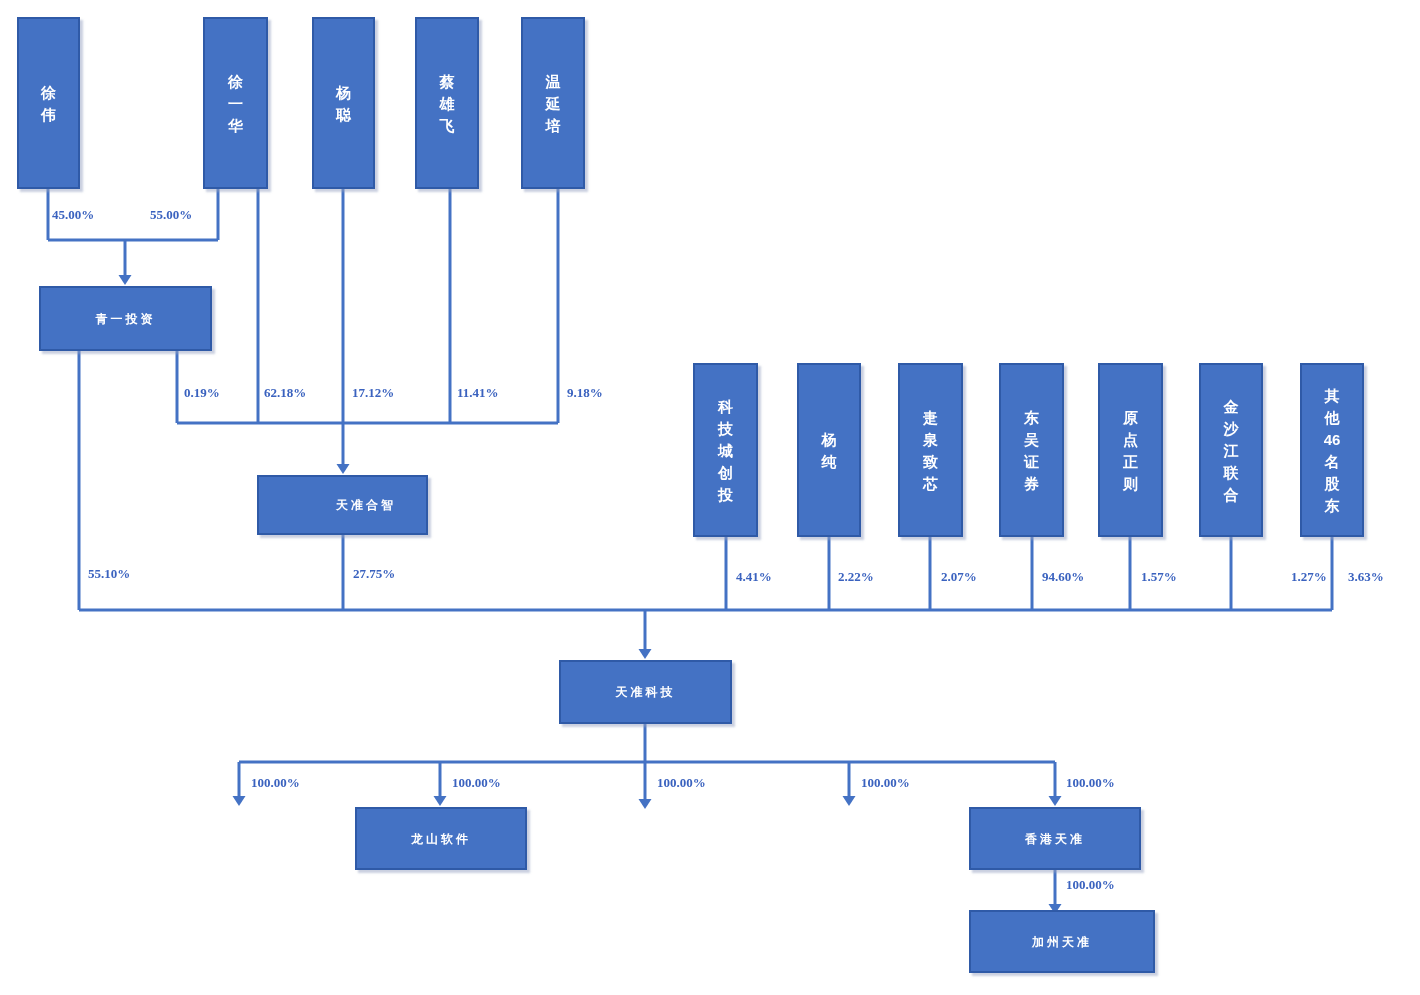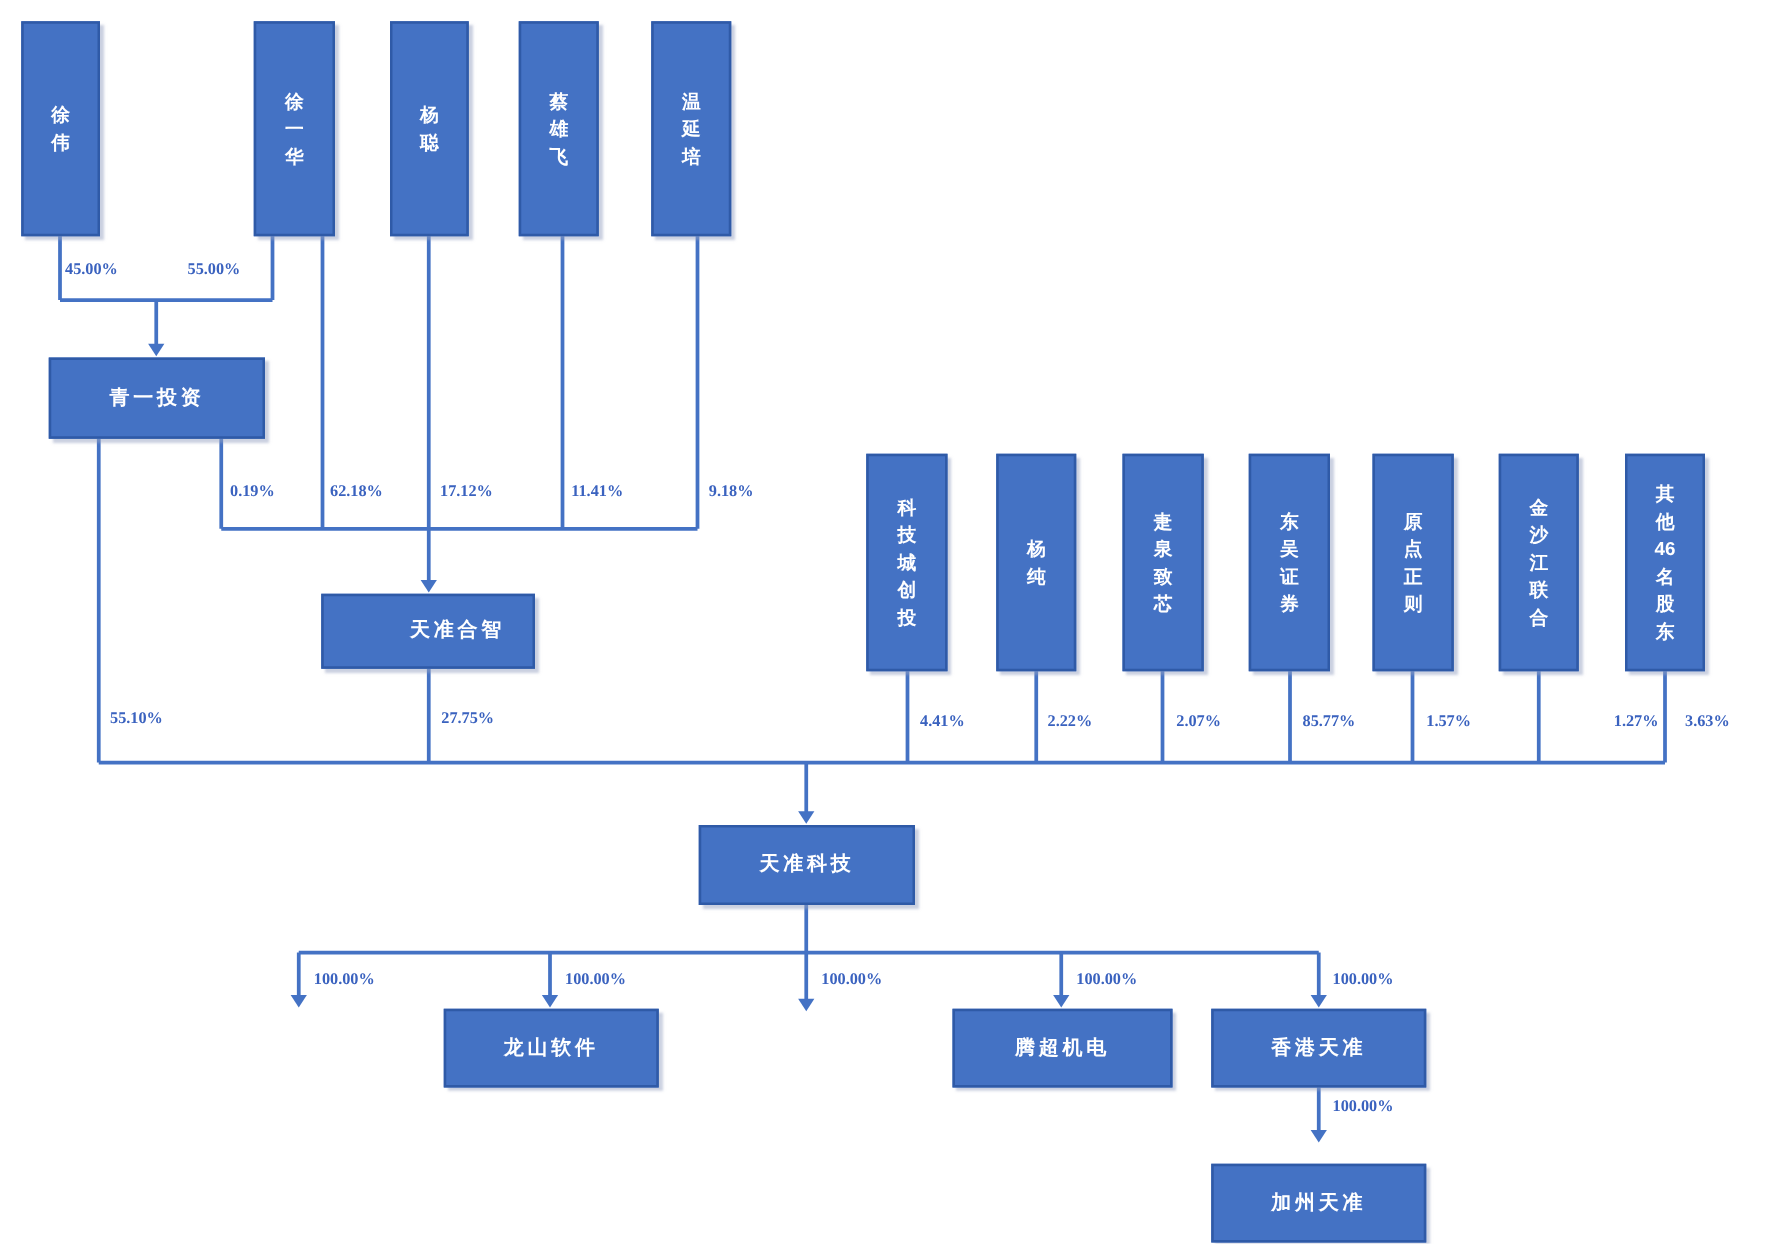--- a/index.html
+++ b/index.html
@@ -28,21 +28,21 @@
   .node .stack{
     display:flex;
     flex-direction:column;
     align-items:center;
     gap:7px;
     font-size:15px;
     font-weight:600;
     line-height:1;
   }
   .node.h{
-    font-size:16px;
+    font-size:12px;
     font-weight:600;
     letter-spacing:3px;
     line-height:1;
   }
   .pct{
     position:absolute;
     color:#3A62BF;
     font-family:"Liberation Serif",serif;
     font-weight:bold;
     font-size:13px;
@@ -191,42 +191,39 @@
         <span>股</span>
         <span>东</span>
       </div>
     </div>
     <div class="node h" style="left: 559px; top: 660px; width: 173px; height: 64px;">
       <span>天准科技</span>
     </div>
     <div class="node h" style="left: 355px; top: 807px; width: 172px; height: 63px;">
       <span>龙山软件</span>
     </div>
-    <div class="node h" style="left: 762px; top: 807px; width: 176px; height: 63px;">
-      <span>腾超机电</span>
-    </div>
     <div class="node h" style="left: 969px; top: 807px; width: 172px; height: 63px;">
       <span>香港天准</span>
     </div>
-    <div class="node h" style="left: 969px; top: 931px; width: 172px; height: 63px;">
+    <div class="node h" style="left: 969px; top: 910px; width: 186px; height: 63px;">
       <span>加州天准</span>
     </div>
     <div class="pct" style="left: 52px; top: 208px;">45.00%</div>
     <div class="pct" style="left: 150px; top: 208px;">55.00%</div>
     <div class="pct" style="left: 184px; top: 386px;">0.19%</div>
     <div class="pct" style="left: 264px; top: 386px;">62.18%</div>
     <div class="pct" style="left: 352px; top: 386px; text-align: center;">17.12%</div>
     <div class="pct" style="left: 457px; top: 386px;">11.41%</div>
     <div class="pct" style="left: 567px; top: 386px;">9.18%</div>
     <div class="pct" style="left: 88px; top: 567px;">55.10%</div>
     <div class="pct" style="left: 353px; top: 567px;">27.75%</div>
     <div class="pct" style="left: 736px; top: 570px;">4.41%</div>
     <div class="pct" style="left: 838px; top: 570px;">2.22%</div>
     <div class="pct" style="left: 941px; top: 570px;">2.07%</div>
-    <div class="pct" style="left: 1042px; top: 570px;">85.77%</div>
+    <div class="pct" style="left: 1042px; top: 570px;">94.60%</div>
     <div class="pct" style="left: 1141px; top: 570px;">1.57%</div>
     <div class="pct" style="left: 1243px; top: 570px; margin-left: 48px;">1.27%</div>
     <div class="pct" style="left: 1348px; top: 570px;">3.63%</div>
     <div class="pct" style="left: 251px; top: 776px;">100.00%</div>
     <div class="pct" style="left: 452px; top: 776px;">100.00%</div>
     <div class="pct" style="left: 657px; top: 776px;">100.00%</div>
     <div class="pct" style="left: 861px; top: 776px;">100.00%</div>
     <div class="pct" style="left: 1066px; top: 776px;">100.00%</div>
     <div class="pct" style="left: 1066px; top: 878px;">100.00%</div>
   </div>

